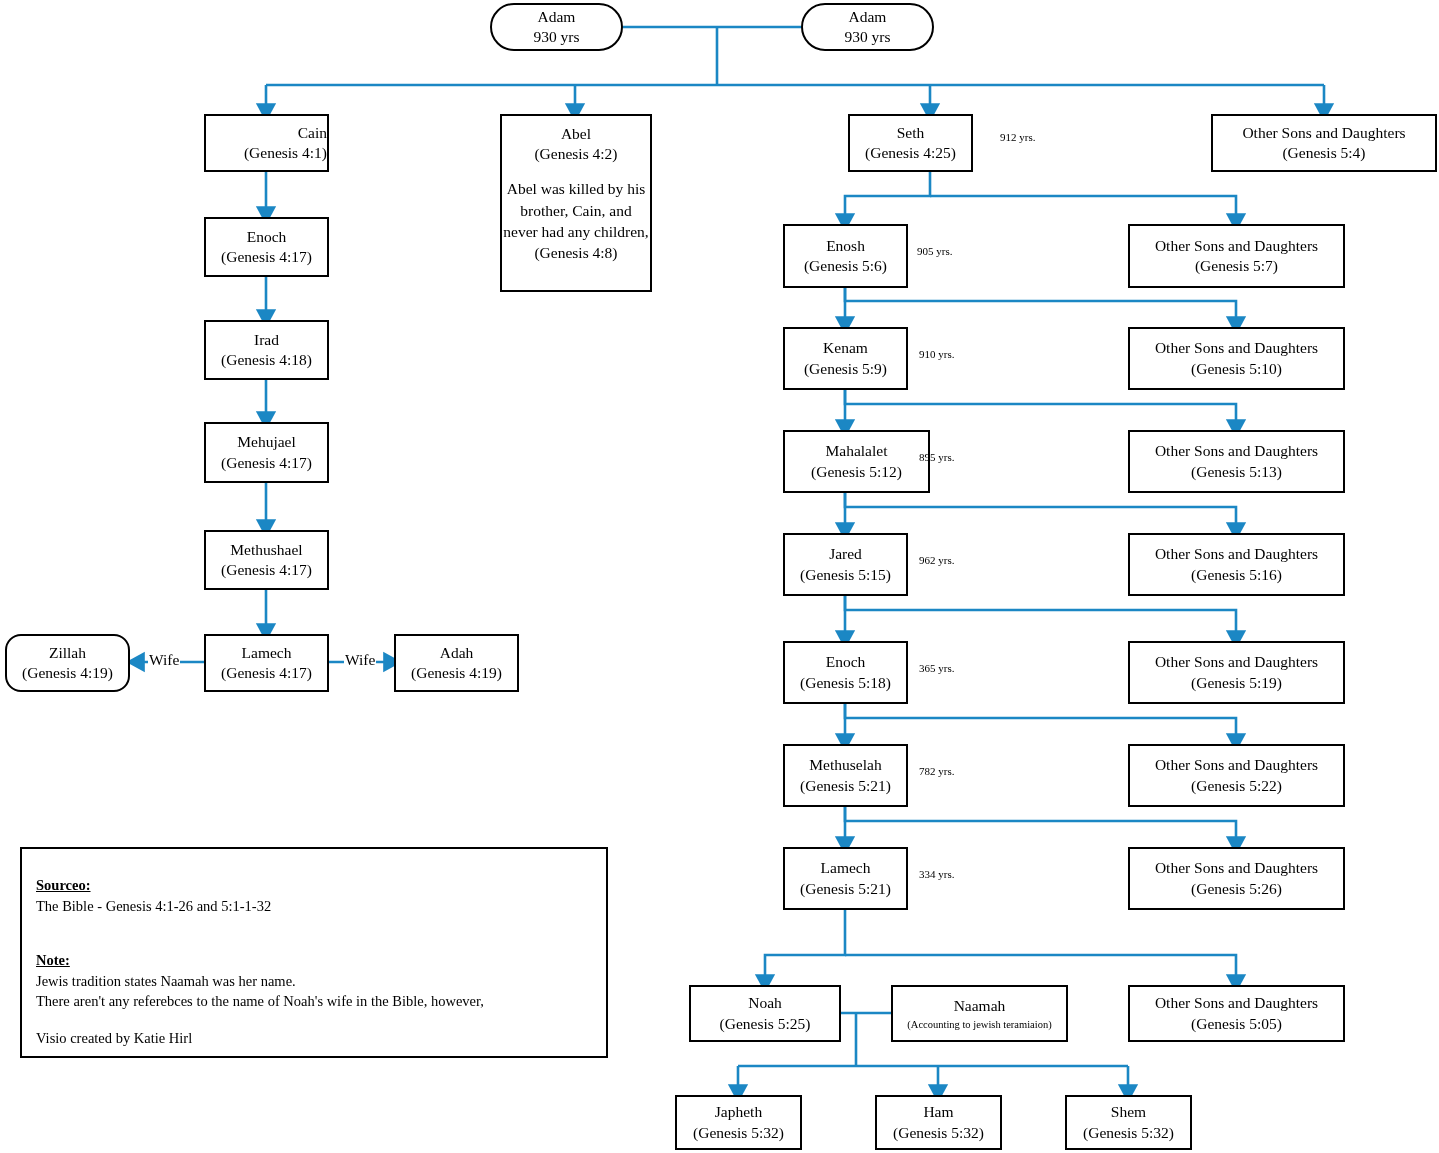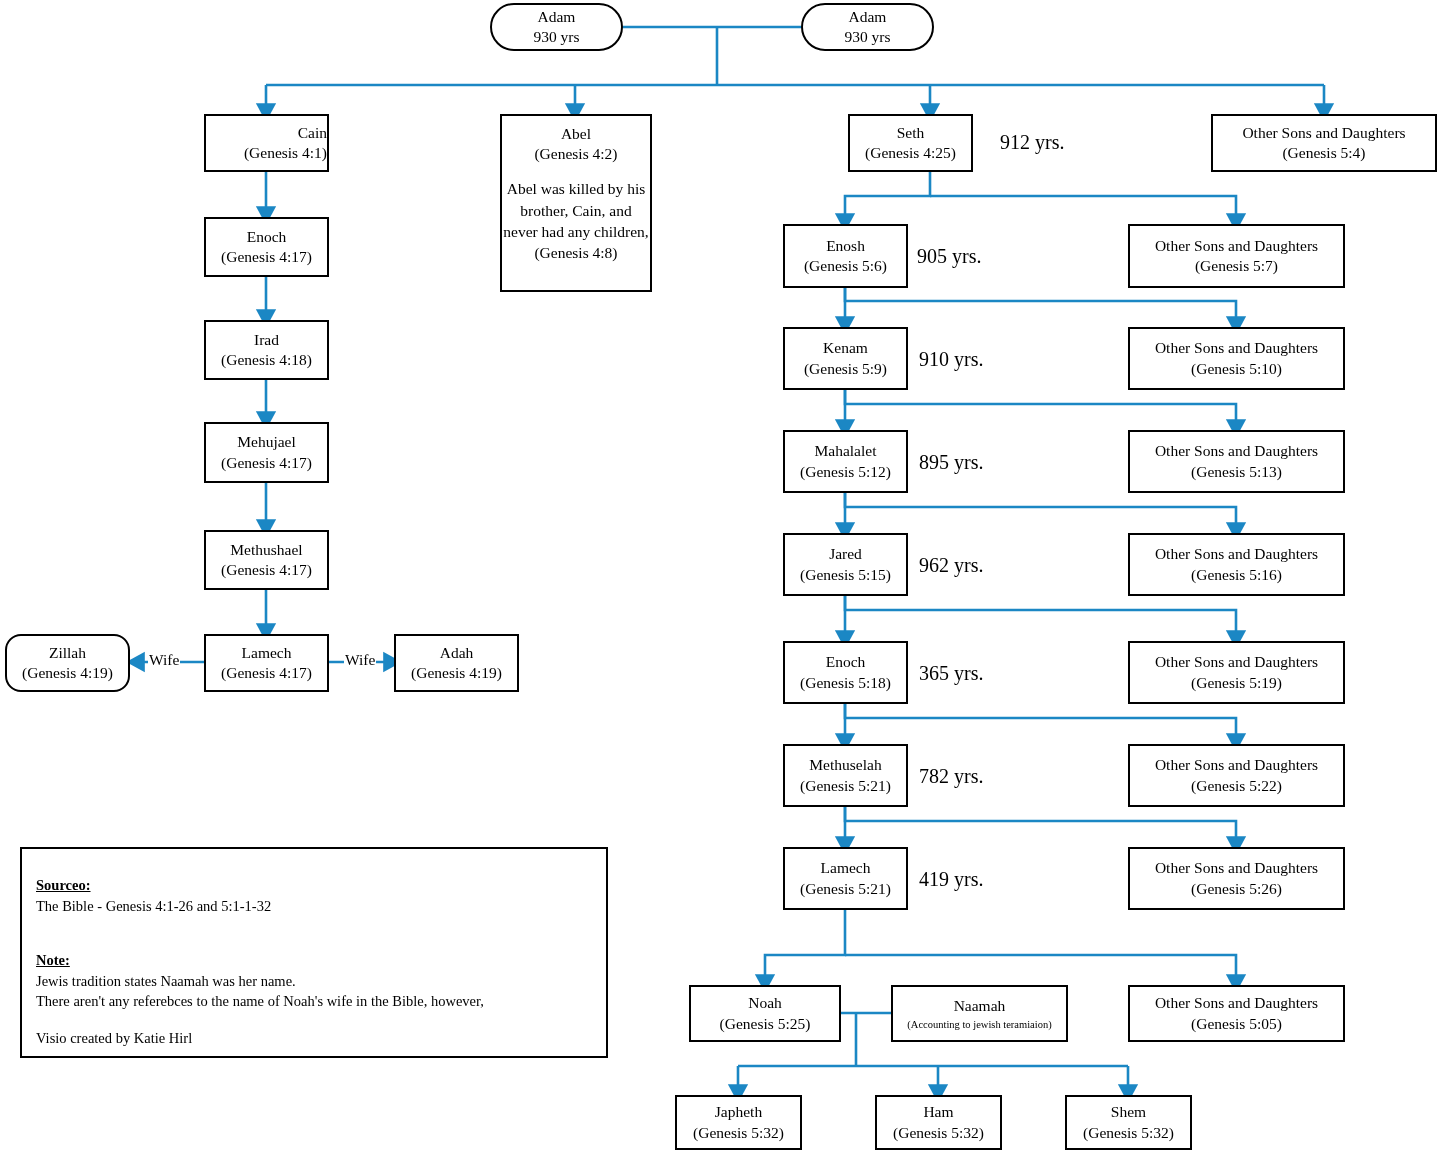--- a/index.html
+++ b/index.html
@@ -39,21 +39,21 @@
   }
   .node.rounded{
     border-radius:26px;
   }
   .node .nm{ display:block; }
   .node .ref{ display:block; }
   .node .note{ display:block; margin-top:14px; line-height:1.38; }
   .node .sub-small{ display:block; font-size:10.5px; margin-top:2px; }
   .label-yrs{
     position:absolute;
-    font-size:20px;
+    font-size:11px;
     white-space:nowrap;
     z-index:4;
     background:transparent;
   }
   .wife-label{
     position:absolute;
     font-size:15.5px;
     background:#ffffff;
     padding:0 1px;
     white-space:nowrap;
@@ -223,21 +223,21 @@
   <div class="node" style="left:783px; top:327px; width:125px; height:63px;">
     <span class="nm">Kenam</span>
     <span class="ref">(Genesis 5:9)</span>
   </div>
   <div class="label-yrs" style="left:919px; top:348px;">910 yrs.</div>
   <div class="node" style="left:1128px; top:327px; width:217px; height:63px;">
     <span class="nm">Other Sons and Daughters</span>
     <span class="ref">(Genesis 5:10)</span>
   </div>
 
-  <div class="node" style="left:783px; top:430px; width:125px; height:63px;">
+  <div class="node" style="left:783px; top:430px; width:147px; height:63px;">
     <span class="nm">Mahalalet</span>
     <span class="ref">(Genesis 5:12)</span>
   </div>
   <div class="label-yrs" style="left:919px; top:451px;">895 yrs.</div>
   <div class="node" style="left:1128px; top:430px; width:217px; height:63px;">
     <span class="nm">Other Sons and Daughters</span>
     <span class="ref">(Genesis 5:13)</span>
   </div>
 
   <div class="node" style="left:783px; top:533px; width:125px; height:63px;">
@@ -267,21 +267,21 @@
   <div class="label-yrs" style="left:919px; top:765px;">782 yrs.</div>
   <div class="node" style="left:1128px; top:744px; width:217px; height:63px;">
     <span class="nm">Other Sons and Daughters</span>
     <span class="ref">(Genesis 5:22)</span>
   </div>
 
   <div class="node" style="left:783px; top:847px; width:125px; height:63px;">
     <span class="nm">Lamech</span>
     <span class="ref">(Genesis 5:21)</span>
   </div>
-  <div class="label-yrs" style="left:919px; top:868px;">419 yrs.</div>
+  <div class="label-yrs" style="left:919px; top:868px;">334 yrs.</div>
   <div class="node" style="left:1128px; top:847px; width:217px; height:63px;">
     <span class="nm">Other Sons and Daughters</span>
     <span class="ref">(Genesis 5:26)</span>
   </div>
 
   <div class="node" style="left:689px; top:985px; width:152px; height:57px;">
     <span class="nm">Noah</span>
     <span class="ref">(Genesis 5:25)</span>
   </div>
 

